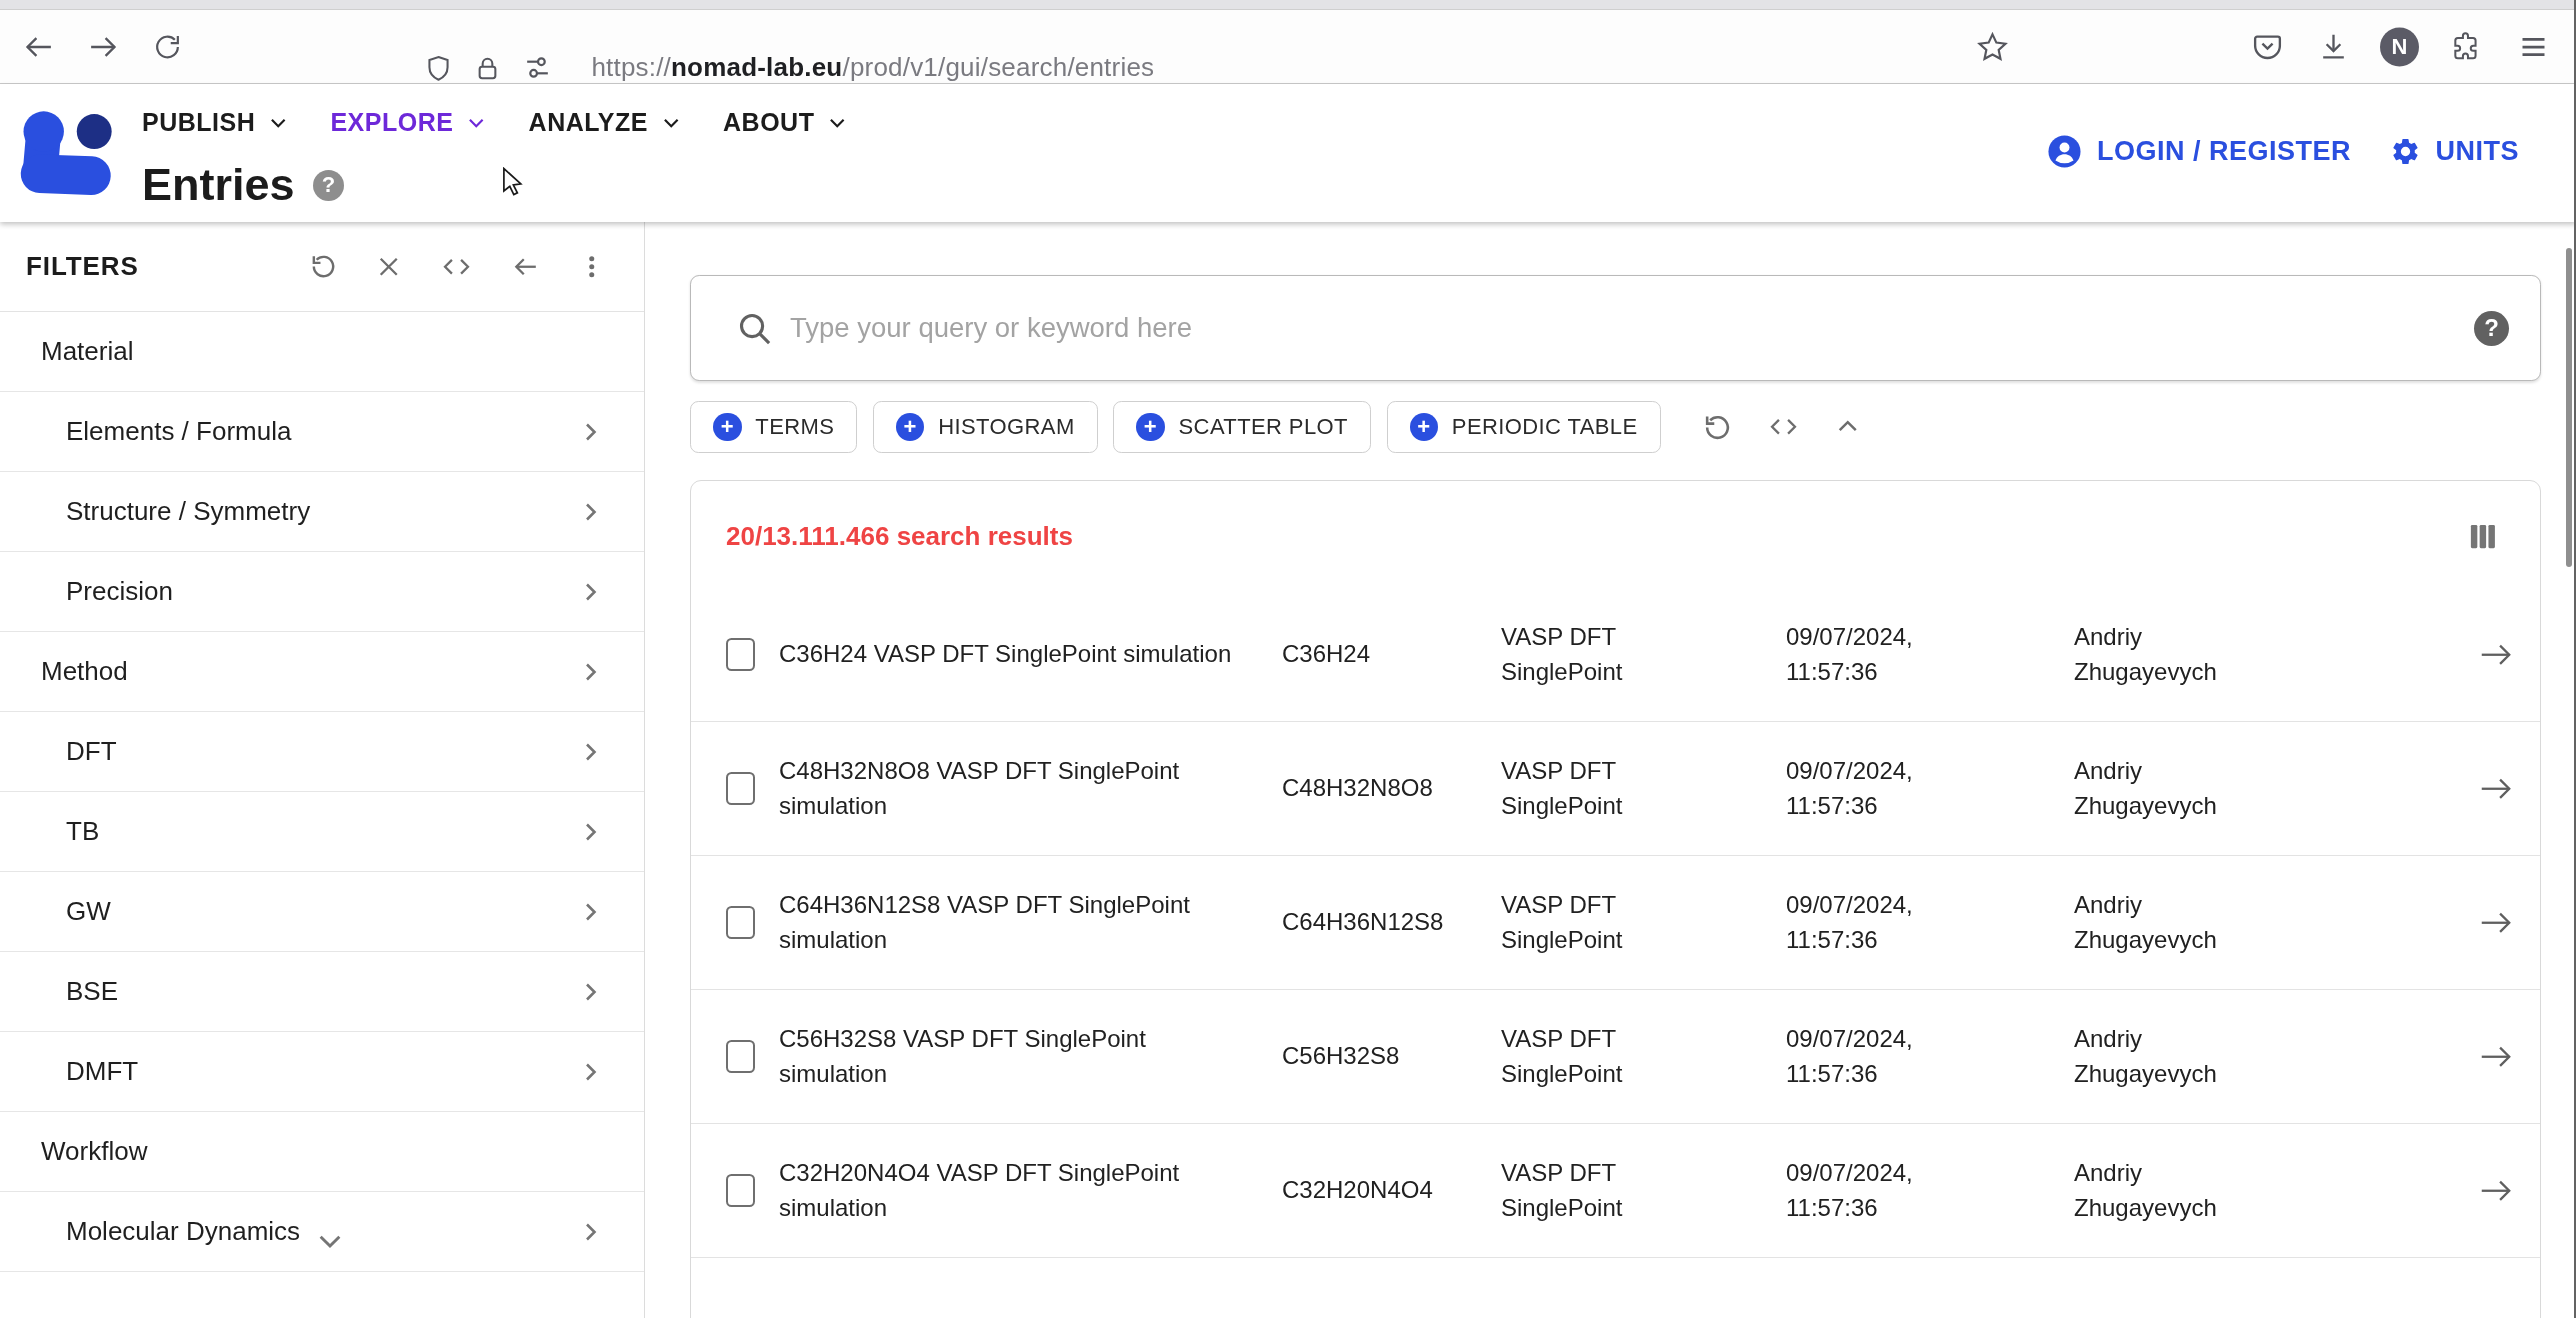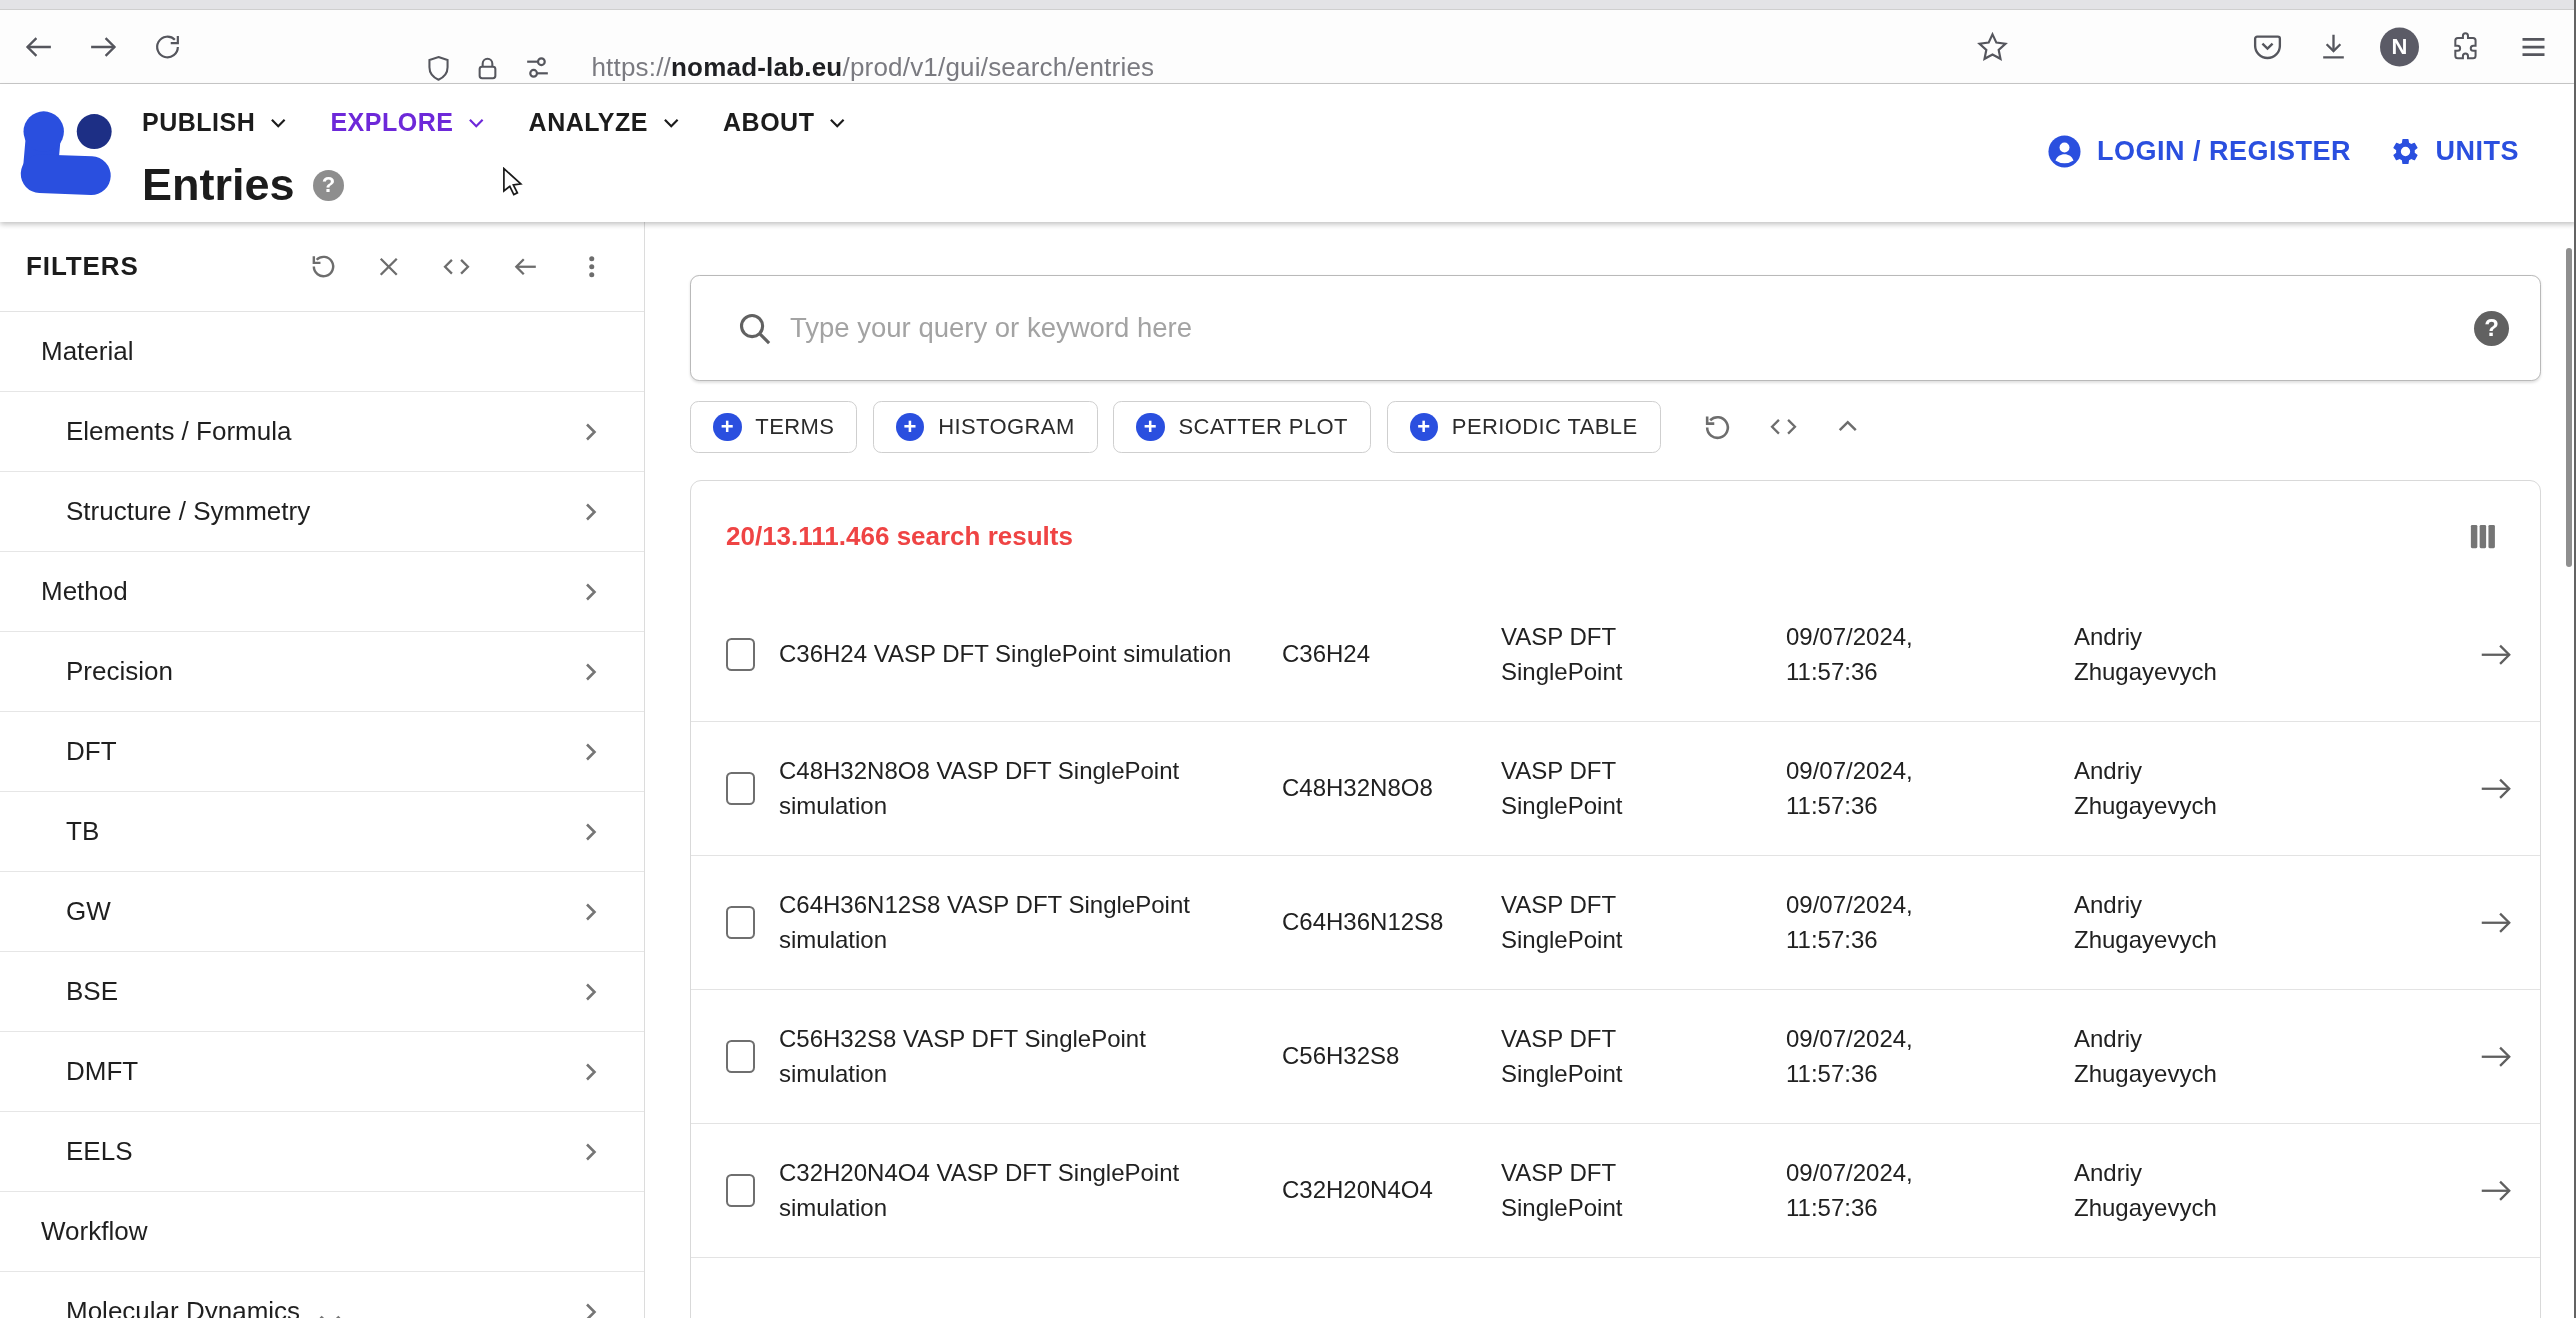--- a/index.html
+++ b/index.html
@@ -249,33 +249,33 @@
         <svg class="chev" width="24" height="24" viewBox="0 0 24 24" fill="none" stroke="#757575" stroke-width="2.6">
           <path d="M9 4.5 16.5 12 9 19.5"></path>
         </svg>
       </div>
     <div class="side-item lvl1">
         <span class="lab">Structure / Symmetry</span>
         <svg class="chev" width="24" height="24" viewBox="0 0 24 24" fill="none" stroke="#757575" stroke-width="2.6">
           <path d="M9 4.5 16.5 12 9 19.5"></path>
         </svg>
       </div>
+    <div class="side-item lvl1">
+        <span class="lab">Precision</span>
+        <svg class="chev" width="24" height="24" viewBox="0 0 24 24" fill="none" stroke="#757575" stroke-width="2.6">
+          <path d="M9 4.5 16.5 12 9 19.5"></path>
+        </svg>
+      </div>
     <div class="side-item">
         <span class="lab">Method</span>
         <svg class="chev" width="24" height="24" viewBox="0 0 24 24" fill="none" stroke="#757575" stroke-width="2.6">
           <path d="M9 4.5 16.5 12 9 19.5"></path>
         </svg>
       </div>
     <div class="side-item lvl1">
-        <span class="lab">Precision</span>
-        <svg class="chev" width="24" height="24" viewBox="0 0 24 24" fill="none" stroke="#757575" stroke-width="2.6">
-          <path d="M9 4.5 16.5 12 9 19.5"></path>
-        </svg>
-      </div>
-    <div class="side-item lvl1">
         <span class="lab">DFT</span>
         <svg class="chev" width="24" height="24" viewBox="0 0 24 24" fill="none" stroke="#757575" stroke-width="2.6">
           <path d="M9 4.5 16.5 12 9 19.5"></path>
         </svg>
       </div>
     <div class="side-item lvl1">
         <span class="lab">TB</span>
         <svg class="chev" width="24" height="24" viewBox="0 0 24 24" fill="none" stroke="#757575" stroke-width="2.6">
           <path d="M9 4.5 16.5 12 9 19.5"></path>
         </svg>
@@ -287,26 +287,20 @@
         </svg>
       </div>
     <div class="side-item lvl1">
         <span class="lab">BSE</span>
         <svg class="chev" width="24" height="24" viewBox="0 0 24 24" fill="none" stroke="#757575" stroke-width="2.6">
           <path d="M9 4.5 16.5 12 9 19.5"></path>
         </svg>
       </div>
     <div class="side-item lvl1">
         <span class="lab">DMFT</span>
-        <svg class="chev" width="24" height="24" viewBox="0 0 24 24" fill="none" stroke="#757575" stroke-width="2.6">
-          <path d="M9 4.5 16.5 12 9 19.5"></path>
-        </svg>
-      </div>
-    <div class="side-item lvl1">
-        <span class="lab">EELS</span>
         <svg class="chev" width="24" height="24" viewBox="0 0 24 24" fill="none" stroke="#757575" stroke-width="2.6">
           <path d="M9 4.5 16.5 12 9 19.5"></path>
         </svg>
       </div>
     <div class="side-item">
         <span class="lab">Workflow</span>
       </div>
     <div class="side-item lvl1">
       <span class="lab">Molecular Dynamics</span>
       <svg class="scroll-hint" width="26" height="14.7" viewBox="0 0 18 11" fill="none" stroke="#757575" stroke-width="2.2">

